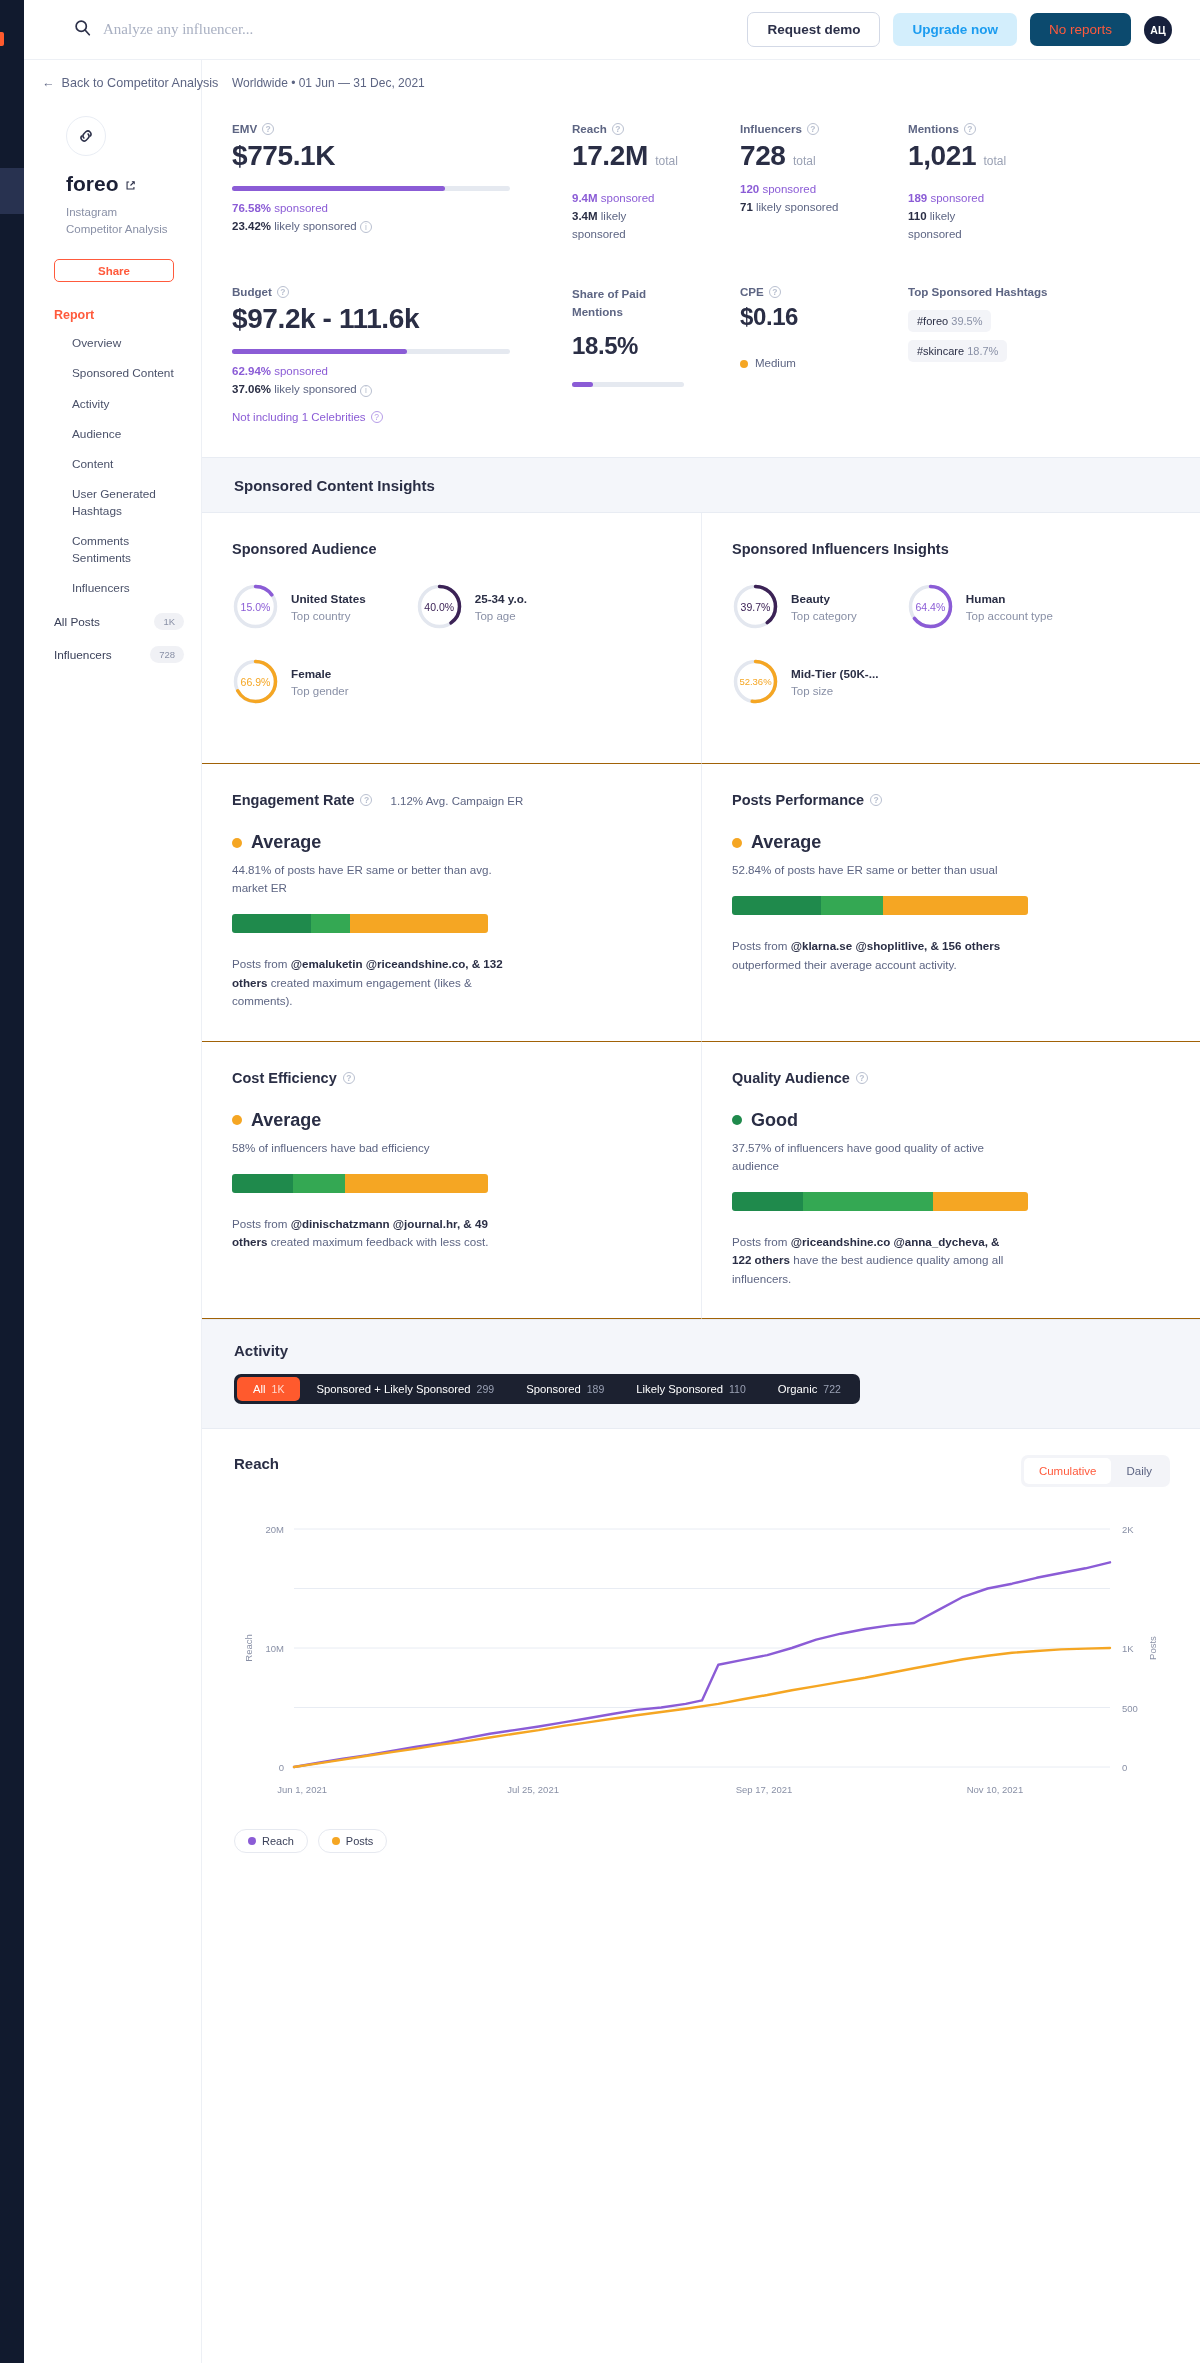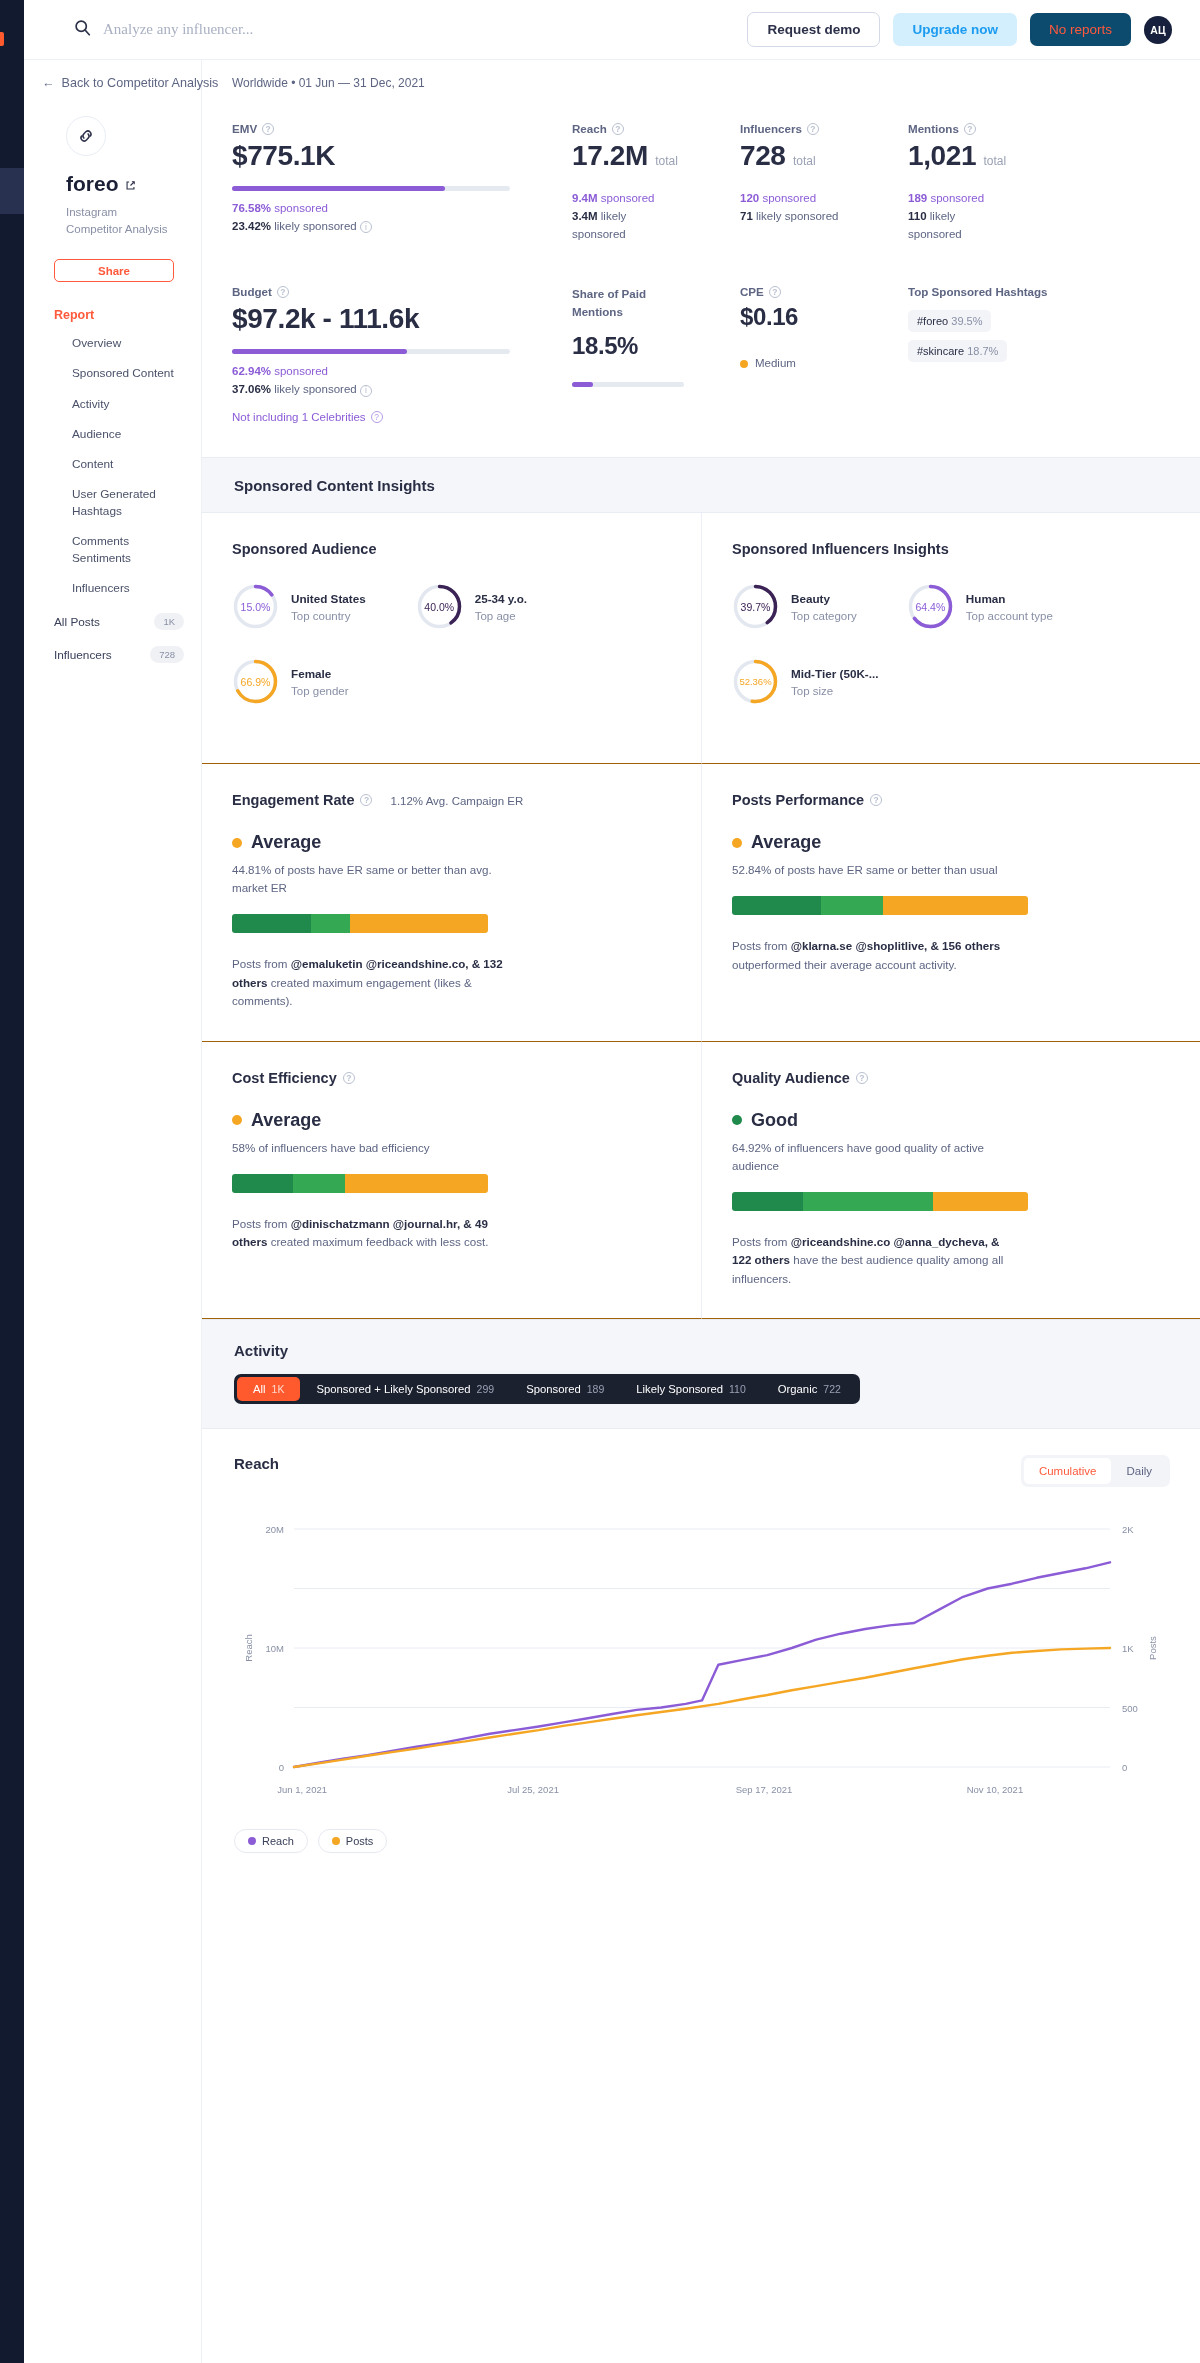--- a/index.html
+++ b/index.html
@@ -256,21 +256,21 @@
 
       <div>
         <div class="m-label">
           <span>Influencers</span>
           <span class="qmark">?</span>
         </div>
         <div class="m-value">
           <span>728</span>
           <span class="small">total</span>
         </div>
-        <div class="m-sub" style="margin-top:18px">
+        <div class="m-sub" style="margin-top:9px">
           <div><span class="purple">120</span>
                <span class="purple-lite">sponsored</span></div>
           <div style="max-width:110px"><b>71</b>
                <span>likely sponsored</span></div>
         </div>
       </div>
 
       <div>
         <div class="m-label">
           <span>Mentions</span>
@@ -519,21 +519,21 @@
         <div class="rate-head">
           <h3>
             <span>Quality Audience</span>
             <span class="qmark">?</span>
           </h3>
         </div>
         <div class="rate-title">
           <span class="bigdot" style="background:#1f8a4c"></span>
           <span class="word">Good</span>
         </div>
-        <div class="rate-desc">64.92% of influencers have good quality of active audience</div>
+        <div class="rate-desc">37.57% of influencers have good quality of active audience</div>
         <div class="seg" style="width:296px">
           <i style="background:#1f8a4c;width:24%"></i>
             <i style="background:#34a853;width:44%"></i>
             <i style="background:#f5a623;width:32%"></i>
         </div>
         <div class="rate-foot">
           <span>Posts from </span><b>@riceandshine.co @anna_dycheva, &amp; 122 others</b><span> have the best audience quality among all influencers.</span>
         </div>
       </div>
     </div>

